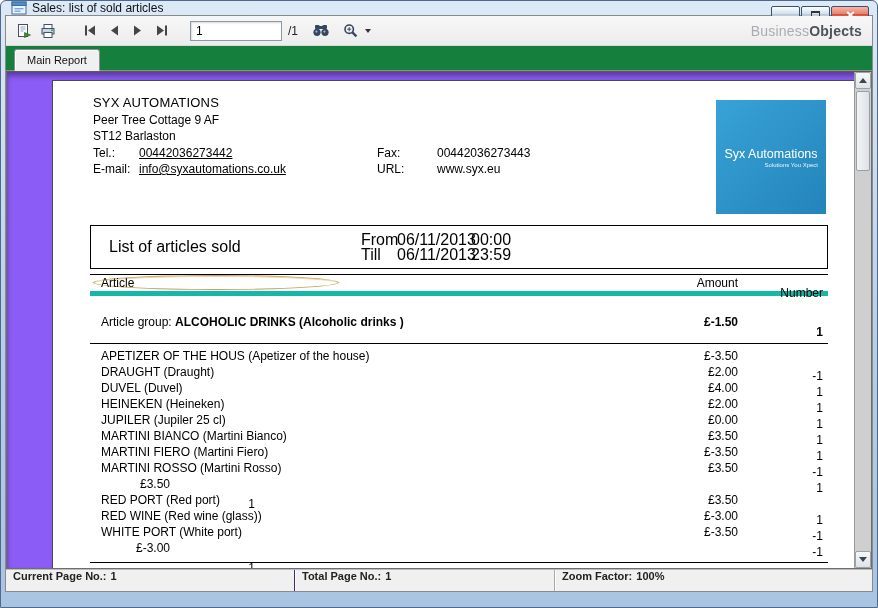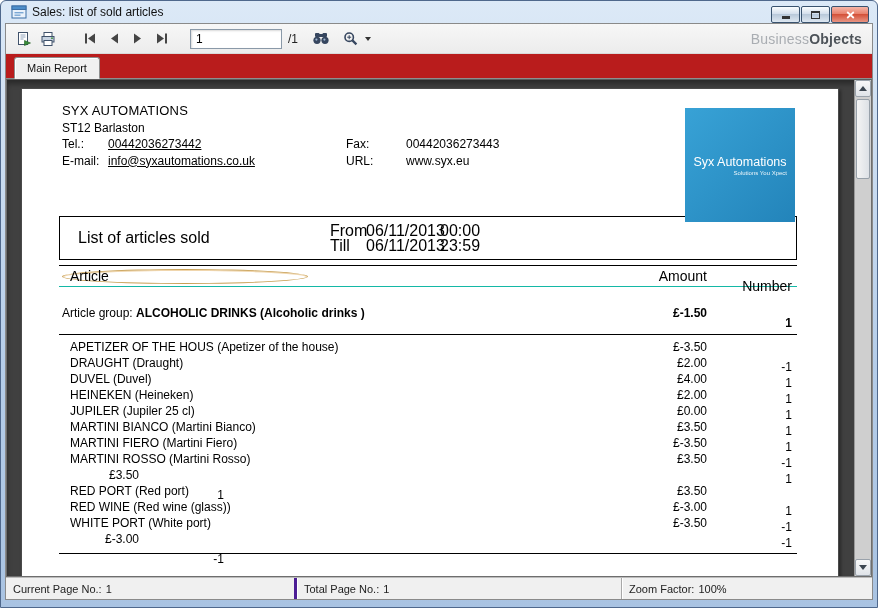--- a/index.html
+++ b/index.html
@@ -12,21 +12,21 @@
   }
   
   .window {
     width: 878px; height: 608px;
     border: 1px solid #4f688c;
     border-radius: 6px 6px 0 0;
     background: linear-gradient(#dce9f7, #b5cde9 60%, #a9c3e2);
     padding: 0 4px 4px 4px;
   }
   .titlebar {
-    height: 22px;
+    height: 14px;
     display: flex; align-items: center;
     padding: 0 4px;
   }
   .app-icon { width: 16px; height: 16px; margin: 0 5px 0 2px; display: flex; }
   .title-text { font-size: 12px; color: #111; }
   .win-buttons { margin-left: auto; display: flex; gap: 1px; align-self: flex-start; margin-top: 5px; }
   .winbtn {
     width: 29px; height: 17px;
     border: 1px solid #39536f; border-radius: 2px;
     background: linear-gradient(#fbfdfe, #d4dfec 45%, #b9c9da 50%, #dde7f1);
@@ -71,43 +71,44 @@
     background: #fff;
   }
   .page-total { font-size: 12px; color: #222; margin-left: 6px; }
   .caret-down { width: 0; height: 0; border-left: 3px solid transparent; border-right: 3px solid transparent; border-top: 4px solid #333; }
   .brand { margin-left: auto; font-size: 14px; letter-spacing: .2px; padding-right: 2px; }
   .brand .b1 { color: #a9adb2; }
   .brand .b2 { color: #4d5359; font-weight: bold; }
   
   .tabbar {
     height: 25px; flex: 0 0 25px;
-    background: #b91c1c;
+    background: #15803d;
     display: flex; align-items: flex-end;
     padding-left: 8px;
     border-bottom: 1px solid #8e8e8e;
   }
   .tab {
     height: 22px; position: relative; top: 1px;
     padding: 0 12px;
     display: flex; align-items: center;
     font-size: 11px; color: #111;
     background: #f0f0f0;
     border: 1px solid #8e8e8e; border-bottom: 1px solid #f0f0f0;
     border-radius: 3px 3px 0 0;
     box-shadow: inset 1px 1px 0 #ffffff;
   }
   
   .viewport {
     flex: 1 1 auto;
     position: relative;
-    background: #404040;
+    background: #8b5cf6;
     border: 1px solid #6e6e6e; border-top: 1px solid #5a5a5a;
     overflow: hidden;
     box-shadow: inset 0 4px 5px rgba(0,0,0,.35);
+    padding-left: 31px;
   }
   .page {
     position: relative;
     width: 818px; height: 800px;
     margin: 8px 0 0 14px;
     background: #ffffff;
     border: 1px solid #4a4a4a;
     box-shadow: 2px 2px 3px rgba(0,0,0,.35);
     color: #000;
   }
@@ -130,42 +131,42 @@
     border: 1px solid #000;
     display: flex; align-items: center;
   }
   .report-title { font-size: 16px; margin-left: 18px; width: 252px; }
   .period { font-size: 16px; line-height: 15px; }
   .p-row { display: flex; }
   .p-label { width: 36px; }
   .p-date { width: 74px; }
   .col-header {
     margin: 5px 0 0 37px; width: 738px; height: 22px;
-    border-top: 1px solid #000; border-bottom: 1px solid #14b8a6;
-    display: flex; align-items: center;
-    font-size: 14px;
+    border-top: 1px solid #000; border-bottom: 5px solid #14b8a6;
+    display: flex; align-items: center;
+    font-size: 12px;
   }
   .oval {
     margin-left: 3px; width: 246px; height: 15px;
     border: 1px solid #c9a055; border-radius: 50%;
     display: flex; align-items: center; padding-left: 7px;
     box-shadow: inset 0 1px 0 rgba(233,196,138,.7);
   }
   .hdr-spacer { flex: 1; }
   .cell.amount { width: 80px; text-align: right; }
   .cell.number { width: 90px; text-align: right; padding-right: 5px; margin-top: 20px; }
   .group-row {
     margin: 6px 0 0 37px; width: 738px;
     display: flex; align-items: center;
     font-size: 12px;
     padding: 3px 0 4px 0;
   }
   .group-row.first { border-bottom: 1px solid #000; }
   .group-row.second { padding-top: 7px; }
-  .group-cell { flex: 1; padding-left: 3px; }
+  .group-cell { flex: 1; padding-left: 3px; margin-left: 8px; }
   .group-name, .group-amt, .group-num { font-weight: bold; }
   .details {
     margin: 0 0 0 37px; width: 738px;
     padding: 4px 0 6px 0;
     border-bottom: 1px solid #000;
     font-size: 12px;
   }
   .row { display: flex; height: 16px; line-height: 16px; }
   .cell.article { flex: 1; padding-left: 11px; white-space: nowrap; }
   
@@ -189,24 +190,24 @@
     border: 1px solid #97a0a9; border-radius: 2px;
   }
   
   .statusbar {
     height: 22px; flex: 0 0 22px;
     background: #f0f0f0;
     border-top: 1px solid #bcbcbc;
     display: flex; align-items: center;
     font-size: 11px; color: #222;
   }
-  .sb-cell { height: 100%; display: flex; align-items: center; padding-left: 7px; }
+  .sb-cell { height: 100%; display: flex; align-items: flex-start; padding-left: 7px; font-weight: bold; }
   .sb-cell .v { margin-left: 4px; }
   .sb1 { width: 288px; }
-  .sb2 { width: 327px; border-left: 3px solid #4c1d95; box-shadow: inset 1px 0 0 #fff; }
+  .sb2 { width: 260px; border-left: 1px solid #4c1d95; box-shadow: inset 1px 0 0 #fff; }
   .sb3 { flex: 1; border-left: 1px solid #a8a8a8; box-shadow: inset 1px 0 0 #fff; }
 </style>
 </head>
 <body>
 
 <div class="window">
 
   <div class="titlebar">
     <span class="app-icon">
       <svg width="16" height="16" viewBox="0 0 16 16">
@@ -310,20 +311,21 @@
       <div class="tab">
         <span>Main Report</span>
       </div>
     </div>
 
     <div class="viewport">
       <div class="page">
 
         <div class="company">
           <div class="co-name">SYX AUTOMATIONS</div>
+          <div>Peer Tree Cottage 9 AF</div>
           <div>ST12 Barlaston</div>
           <div class="contact-row">
             <span class="c-label">Tel.:</span>
             <span class="c-value">00442036273442</span>
             <span class="c-label2">Fax:</span>
             <span>00442036273443</span>
           </div>
           <div class="contact-row">
             <span class="c-label">E-mail:</span>
             <span class="c-value">info@syxautomations.co.uk</span>

